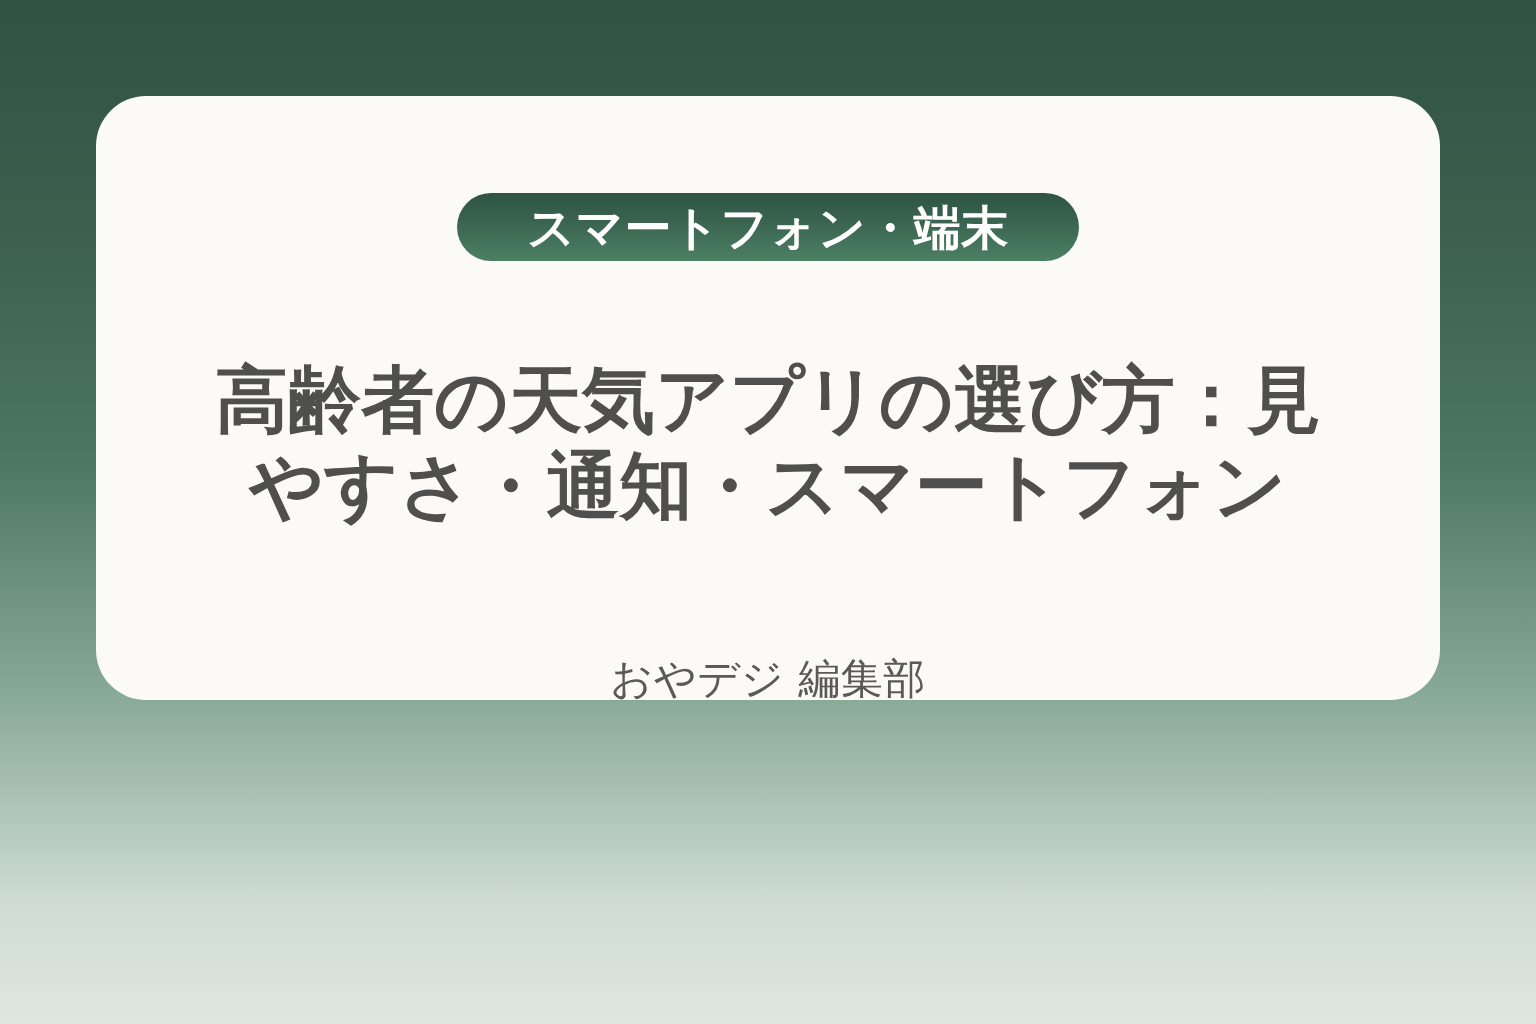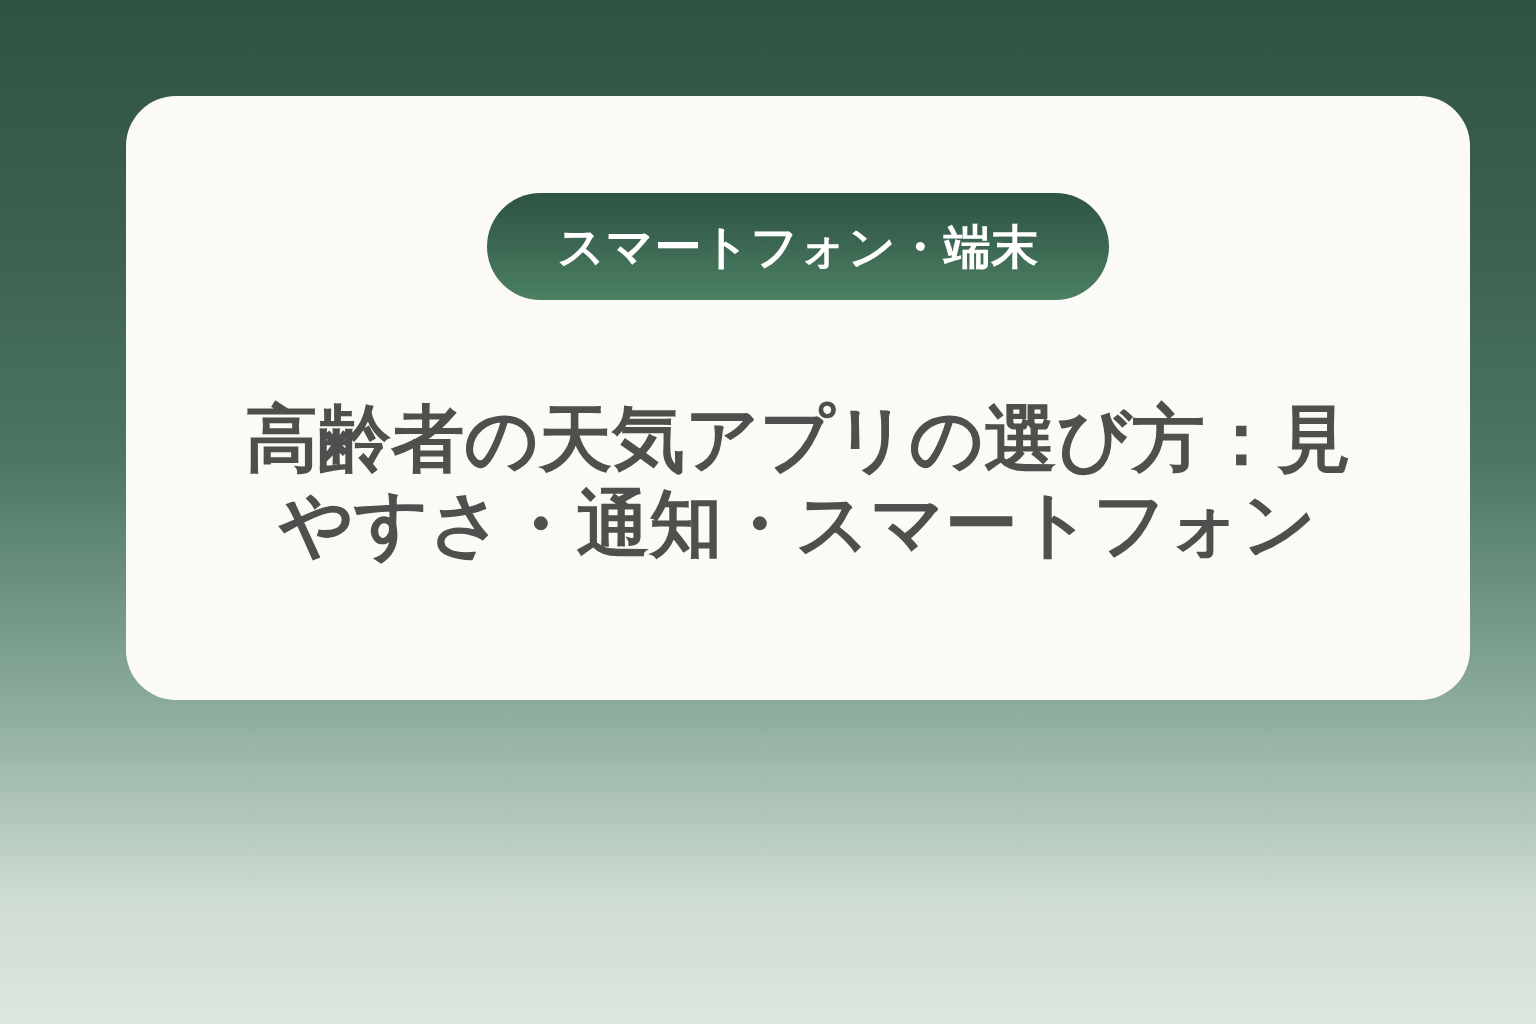--- a/index.html
+++ b/index.html
@@ -36,21 +36,20 @@
     top: 96px;
     width: 1344px;
     height: 604px;
     box-sizing: border-box;
     background: #fbfaf6;
     border-radius: 50px;
     display: flex;
     flex-direction: column;
     align-items: center;
     padding: 0;
-    margin-left: 30px;
   }
 
   #badge {
     margin-top: 97px;
     height: 107px;
     box-sizing: border-box;
     padding: 0 70px;
     display: flex;
     align-items: center;
     justify-content: center;
@@ -94,16 +93,17 @@
 <div id="og-canvas">
 
   <div id="card">
 
     <div id="badge">
       <span id="badge-label">スマートフォン・端末</span>
     </div>
 
     <h1 id="title">高齢者の天気アプリの選び方：見やすさ・通知・スマートフォン</h1>
 
+    <div id="byline">おやデジ 編集部</div>
 
   </div>
 
 </div>
 
 </body></html>

